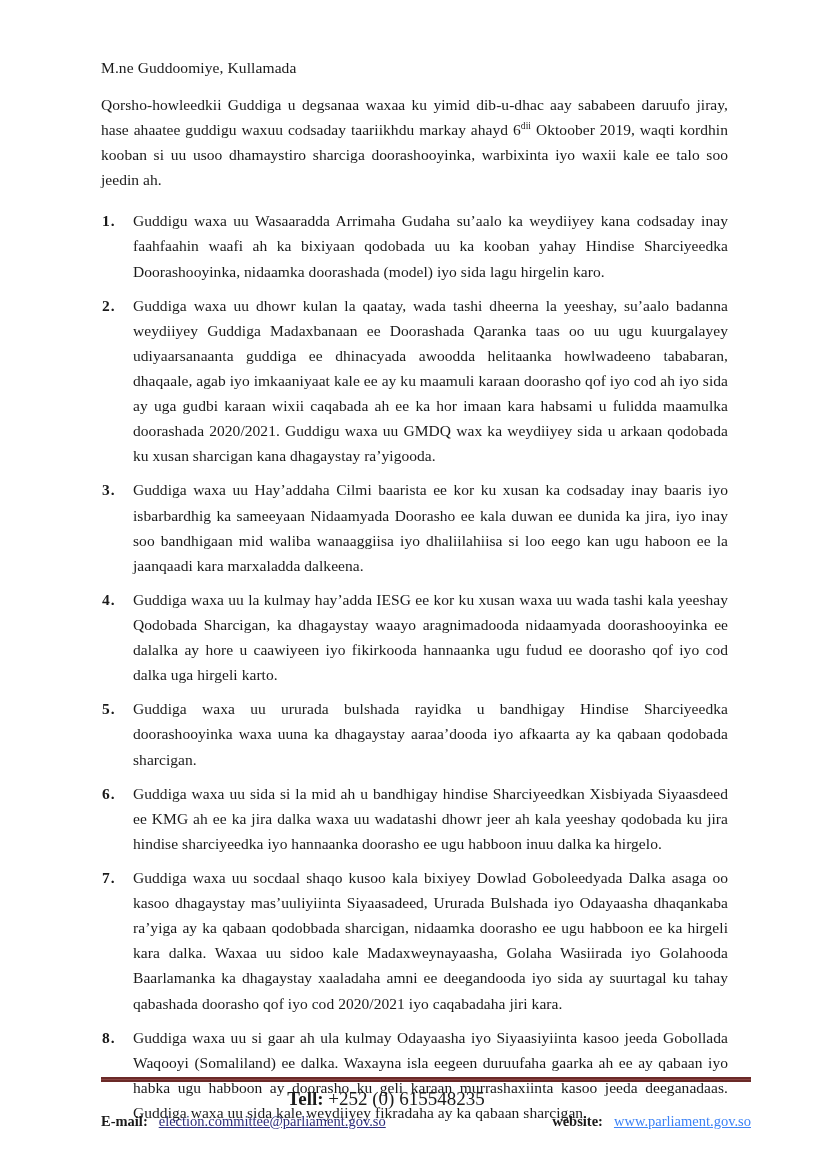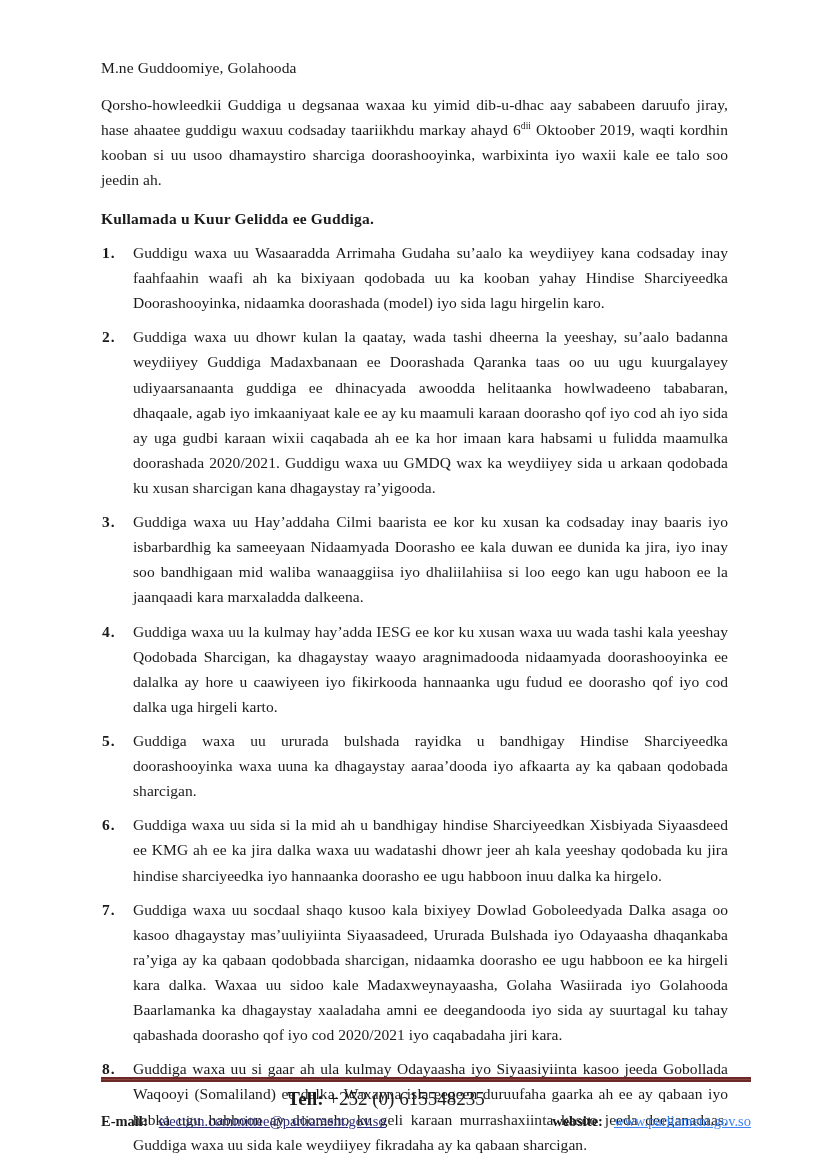--- a/index.html
+++ b/index.html
@@ -127,25 +127,24 @@
     white-space: nowrap;
   }
 </style>
 </head>
 <body>
 
 <div class="page">
 
   <div class="content">
 
-    <p class="salutation">M.ne Guddoomiye, Golahooda</p>
+    <p class="salutation">M.ne Guddoomiye, Kullamada</p>
 
     <p class="intro"><span>Qorsho-howleedkii Guddiga u degsanaa waxaa ku yimid dib-u-dhac aay sababeen daruufo jiray, hase ahaatee guddigu waxuu codsaday taariikhdu markay ahayd 6</span><sup>dii</sup><span> Oktoober 2019, waqti kordhin kooban si uu usoo dhamaystiro sharciga doorashooyinka, warbixinta iyo waxii kale ee talo soo jeedin ah.</span></p>
 
-    <h2 class="section-heading">Kullamada u Kuur Gelidda ee Guddiga.</h2>
 
     <ol class="items">
 
       <li>
         <span class="num">1.</span>
         <span>Guddigu waxa uu Wasaaradda Arrimaha Gudaha su’aalo ka weydiiyey kana codsaday inay faahfaahin waafi ah ka bixiyaan qodobada uu ka kooban yahay Hindise Sharciyeedka Doorashooyinka, nidaamka doorashada (model) iyo sida lagu hirgelin karo.</span>
       </li>
 
       <li>
         <span class="num">2.</span>

